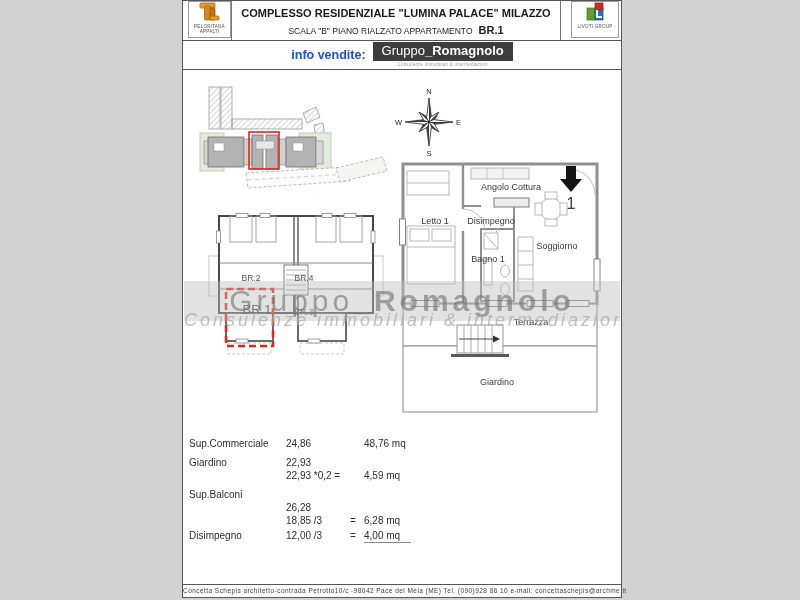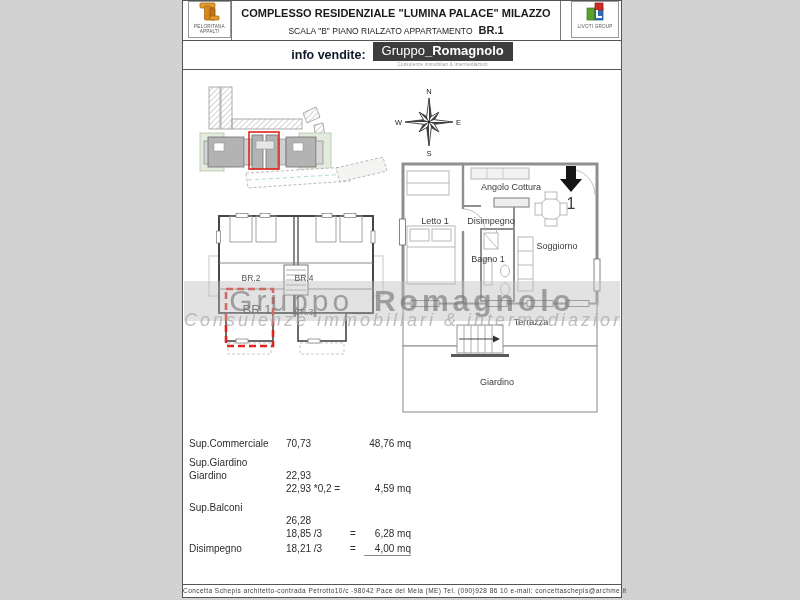--- a/index.html
+++ b/index.html
@@ -28,21 +28,21 @@
   }
   .title-l1 { font-size:11px; font-weight:bold; color:#1a1a1a; margin-top:6px; }
   .title-l2 { font-size:8.5px; color:#222; margin-top:5px; }
   .title-l2 .unit { font-size:11px; font-weight:bold; margin-left:6px; }
   .hline { position:absolute; left:0; right:0; border-top:1px solid #555; }
   
   .info-bar {
     position:absolute; left:0; top:39px; width:100%; height:29px;
     display:flex; align-items:center; justify-content:center; gap:7px;
   }
-  .info-label { color:#0f172a; font-weight:bold; font-size:12.5px; }
+  .info-label { color:#1d4ed8; font-weight:bold; font-size:12.5px; }
   .brand-col { display:flex; flex-direction:column; align-items:center; }
   .brand-box {
     background:#3d3d3d; color:#fff; padding:1px 9px 2px 9px; font-size:13px; line-height:16px;
     white-space:nowrap;
   }
   .brand-box .bold { font-weight:bold; }
   .brand-sub { font-size:4.5px; color:#999; margin-top:1px; letter-spacing:.2px; }
   .info-contact { color:#e8241c; font-weight:bold; font-size:10.5px; white-space:nowrap; }
   
   .plan { position:absolute; }
@@ -60,21 +60,21 @@
     text-align:center; font-style:italic; font-size:18px; letter-spacing:3px;
     color:rgba(170,170,170,.75); white-space:nowrap; overflow:hidden;
   }
   
   .measures { position:absolute; left:6px; top:436px; width:222px; z-index:6;
     font-size:10px; color:#2d2d2d; }
   .trow { display:flex; line-height:13px; }
   .c1 { width:97px; }
   .c2 { width:64px; }
   .ceq { width:14px; }
-  .c3 { width:47px; text-align:right; }
+  .c3 { width:47px; text-align:left; }
   .sp6 { height:6px; } .sp2 { height:2px; } .sp5 { height:5px; }
   .uline { border-bottom:1px solid #888; }
   
   .footer-line { top:583px; }
   .footer-text {
     position:absolute; left:0; top:586px; width:100%;
     font-size:6.5px; letter-spacing:.45px; color:#3c3c3c;
     text-align:center; white-space:nowrap;
   }
 </style>
@@ -313,28 +313,25 @@
     <text x="132" y="166" font-size="9" fill="#3a3a3a" text-anchor="middle">Terrazza</text>
     <text x="98" y="226" font-size="9" fill="#3a3a3a" text-anchor="middle">Giardino</text>
   </svg>
 
   <div class="wm-band"><span>Gruppo</span><span class="bold">_Romagnolo</span></div>
   <div class="wm-sub">Consulenze immobiliari &amp; intermediazioni</div>
 
   <div class="measures">
     <div class="trow">
       <span class="c1">Sup.Commerciale</span>
-      <span class="c2">70,73</span>
+      <span class="c2">24,86</span>
       <span class="ceq"></span>
       <span class="c3">48,76 mq</span>
     </div>
     <div class="sp6"></div>
-    <div class="trow">
-      <span class="c1">Sup.Giardino</span>
-    </div>
     <div class="trow">
       <span class="c1">Giardino</span>
       <span class="c2">22,93</span>
     </div>
     <div class="trow">
       <span class="c1"></span>
       <span class="c2">22,93 *0,2 =</span>
       <span class="ceq"></span>
       <span class="c3">4,59 mq</span>
     </div>
@@ -348,21 +345,21 @@
     </div>
     <div class="trow">
       <span class="c1"></span>
       <span class="c2">18,85 /3</span>
       <span class="ceq">=</span>
       <span class="c3">6,28 mq</span>
     </div>
     <div class="sp2"></div>
     <div class="trow">
       <span class="c1">Disimpegno</span>
-      <span class="c2">18,21 /3</span>
+      <span class="c2">12,00 /3</span>
       <span class="ceq">=</span>
       <span class="c3 uline">4,00 mq</span>
     </div>
     <div class="sp5"></div>
   </div>
 
   <div class="hline footer-line"></div>
   <div class="footer-text">Concetta Schepis architetto-contrada Petrotto10/c -98042 Pace del Mela (ME) Tel. (090)928 86 10 e-mail: concettaschepis@archme.it</div>
 
 </div>

